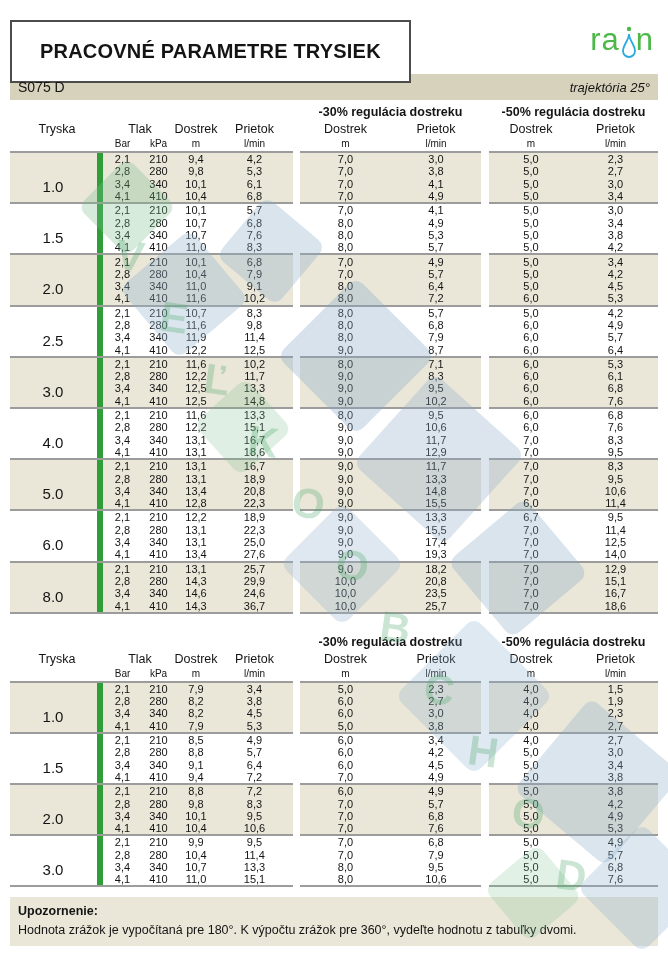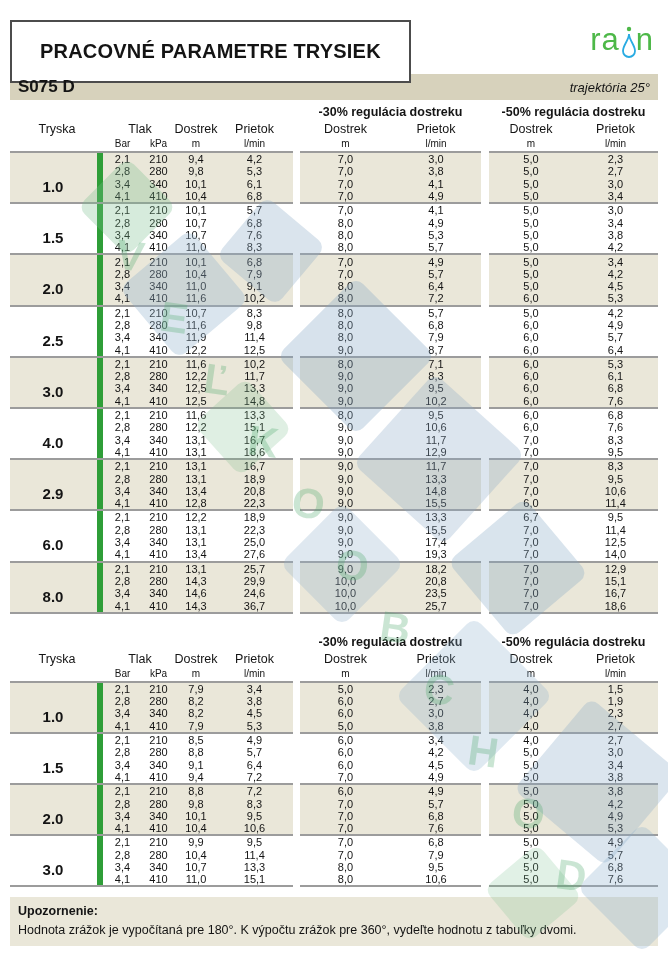--- a/index.html
+++ b/index.html
@@ -11,21 +11,21 @@
   .topbar{display:flex;justify-content:space-between;align-items:flex-start;padding-top:18px;height:56px;}
   .title-box{border:2px solid #4c4c4c;background:#fff;padding:4px 14px;margin-top:2px;}
   .title-box h1{margin:14px;font-size:20px;font-weight:bold;letter-spacing:.2px;white-space:nowrap;}
   .logo{display:flex;align-items:flex-start;margin-top:6px;margin-right:4px;line-height:1;}
   .logo .gl{color:#4db848;font-size:31px;font-weight:400;letter-spacing:1px;}
   .logo svg{margin:2px -1px 0 1px;}
 
   
   .secbar{display:flex;justify-content:space-between;align-items:center;background:#d7d2bc;
           height:26px;padding:0 8px;box-sizing:border-box;}
-  .secbar .stitle{font-size:17px;font-weight:bold;}
+  .secbar .stitle{font-size:14px;font-weight:normal;}
   .secbar .straj{font-size:13px;font-style:italic;}
 
   
   .thead{display:flex;margin-top:2px;}
   .gut{width:7px;} .gut.g2{width:8px;}
   .hb{display:grid;grid-template-rows:17px 17px 15px;font-size:12.5px;}
   .hb1{width:283px;grid-template-columns:86px 8px 37px 35px 40px 77px;}
   .hb2{width:181px;grid-template-columns:91px 90px;}
   .hb3{width:169px;grid-template-columns:84px 85px;}
   .hb{border-bottom:2px solid #9c9c9c;}
@@ -40,21 +40,21 @@
   .block{display:grid;grid-auto-rows:12.3px;font-size:11px;}
   .b1{width:283px;grid-template-columns:86px 8px 37px 35px 40px 77px;}
   .b2{width:181px;grid-template-columns:91px 90px;}
   .b3{width:169px;grid-template-columns:84px 85px;}
   .g-beige .block{background:#eae7d9;}
   .g-white .block{background:#ffffff;}
   .group + .group .block{border-top:2px solid #9c9c9c;}
   .group:last-child .block{border-bottom:2px solid #9c9c9c;}
   .cell{display:flex;align-items:center;justify-content:center;white-space:nowrap;}
   .nozzle{grid-column:1;grid-row:1/5;display:flex;align-items:center;justify-content:center;
-          font-size:15px;font-weight:bold;margin-top:18px;}
+          font-size:15px;font-weight:normal;margin-top:18px;}
   .greenbar{grid-column:2;grid-row:1/5;background:#2f9e38;margin:0 1px;}
 
   .gap18{height:16px;}
 
   
   .footer{background:#eae7d9;margin-top:10px;padding:5px 8px 7px 8px;font-size:12.5px;line-height:1.45;}
   .footer .flabel{font-weight:bold;}
 
   
   #watermark{position:absolute;left:0;top:0;width:668px;height:960px;z-index:5;
@@ -376,21 +376,21 @@
             <div class="cell">6,0</div>
             <div class="cell">7,6</div>
             <div class="cell">7,0</div>
             <div class="cell">8,3</div>
             <div class="cell">7,0</div>
             <div class="cell">9,5</div>
           </div>
         </div>
         <div class="group g-beige">
           <div class="block b1">
-            <div class="nozzle">2.9</div>
+            <div class="nozzle">5.0</div>
             <div class="greenbar"></div>
             <div class="cell">2,1</div>
             <div class="cell">210</div>
             <div class="cell">13,1</div>
             <div class="cell">16,7</div>
             <div class="cell">2,8</div>
             <div class="cell">280</div>
             <div class="cell">13,1</div>
             <div class="cell">18,9</div>
             <div class="cell">3,4</div>

